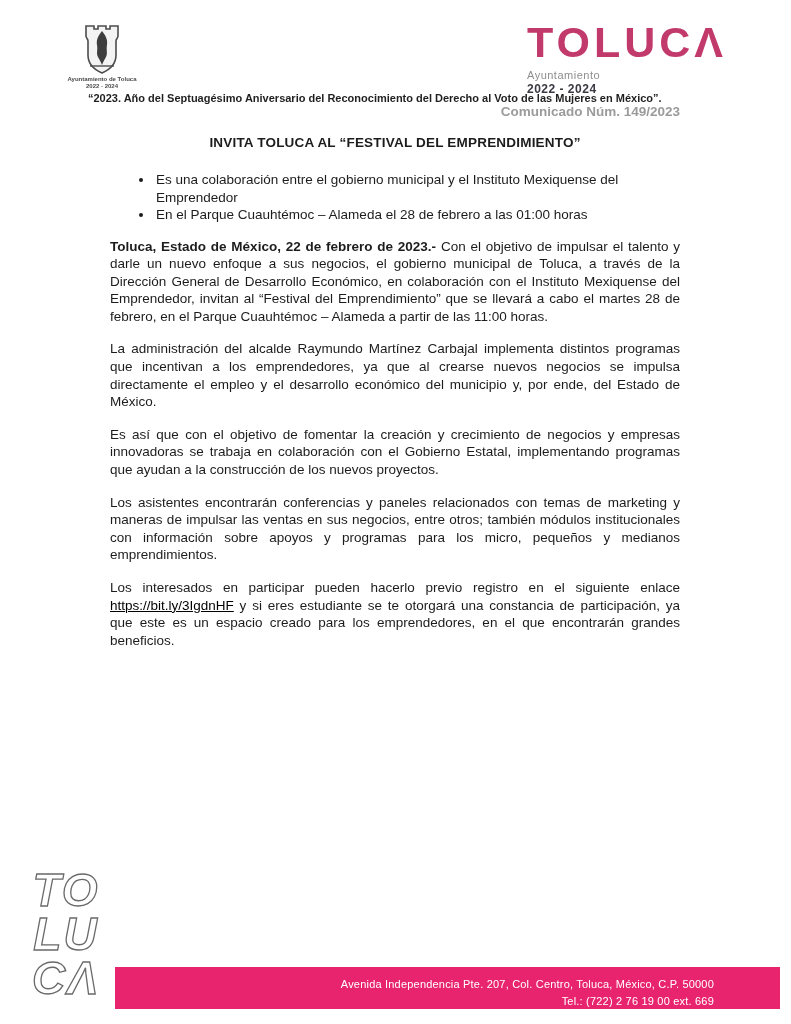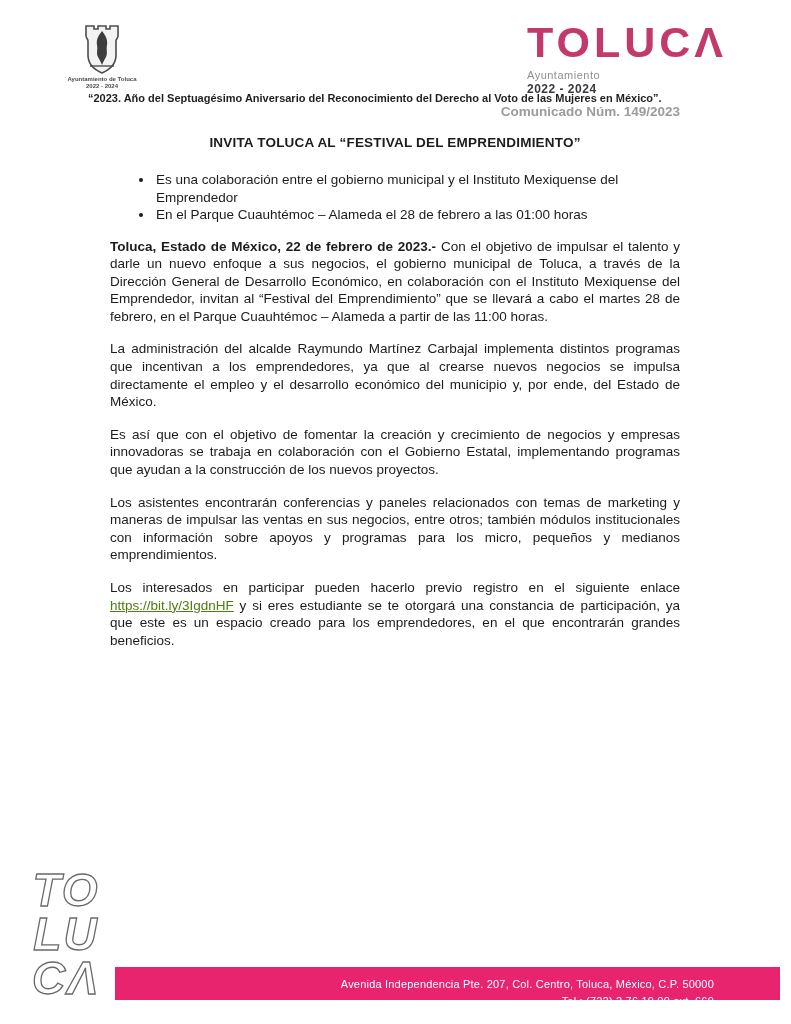--- a/index.html
+++ b/index.html
@@ -44,34 +44,34 @@
   ul.bullets li{
     font-size:13.5px;line-height:17.5px;
     padding-left:2px;margin:0;
   }
   p.body-par{
     font-size:13.5px;line-height:17.6px;
     text-align:justify;margin:0 0 15px 0;
   }
   p.first-par{margin-top:14px;}
   .lead-bold{font-weight:bold;}
-  a.doc-link{color:#4d7c0f;}
+  a.doc-link{color:#000000;}
   
   .footer-logo{position:absolute;left:12px;top:866px;width:108px;text-align:center;font-style:italic;}
   .tagline{margin-top:20px;font-size:14px;font-weight:bold;letter-spacing:1px;white-space:nowrap;}
   .tag-pink{color:#e5317f;}
   .tag-purple{color:#8c2f88;}
   .tag-green{color:#57a544;}
   .coordination{
     position:absolute;top:932px;right:73px;
     font-size:12.5px;color:#8e8e8e;letter-spacing:0.8px;
   }
   .footer-bar{
     position:absolute;left:115px;top:967px;
-    width:665px;height:33px;
+    width:665px;height:42px;
     background:#e8246f;
     color:#ffffff;
     text-align:right;
     padding-top:9px;box-sizing:border-box;
     padding-right:66px;
   }
   .footer-bar .addr-line{font-size:11px;line-height:16.5px;letter-spacing:0.2px;}
 </style>
 </head>
 <body>

